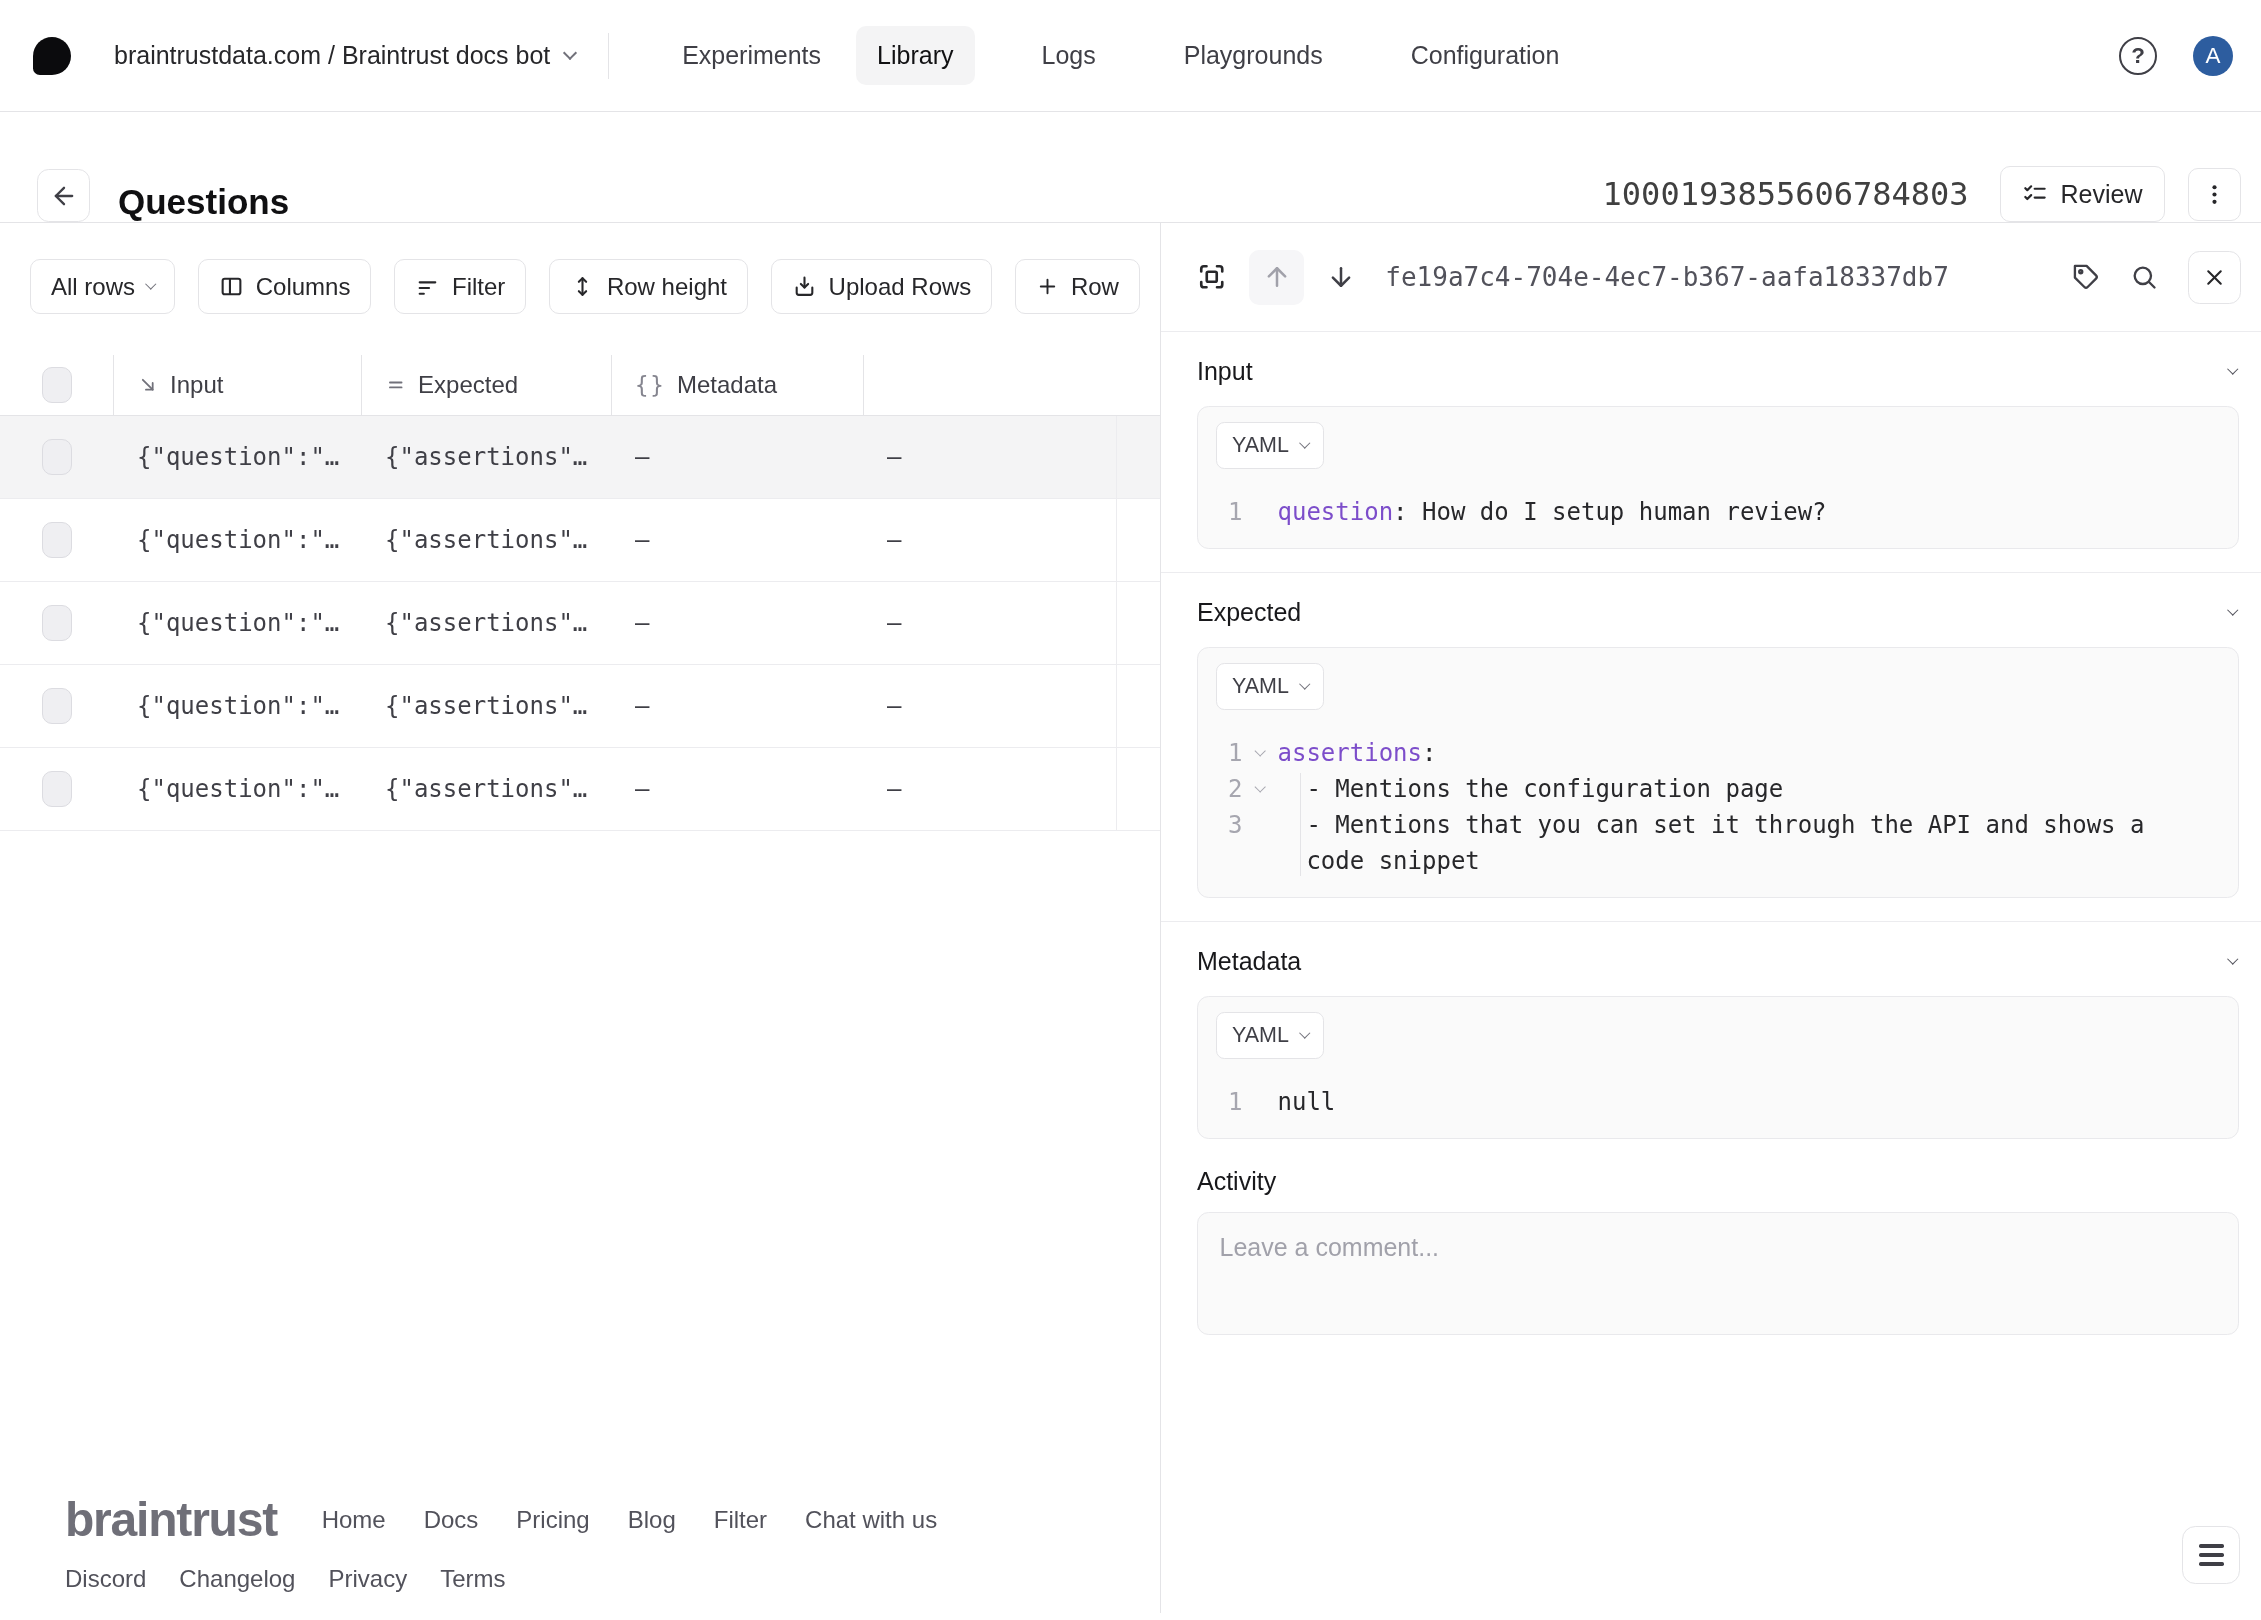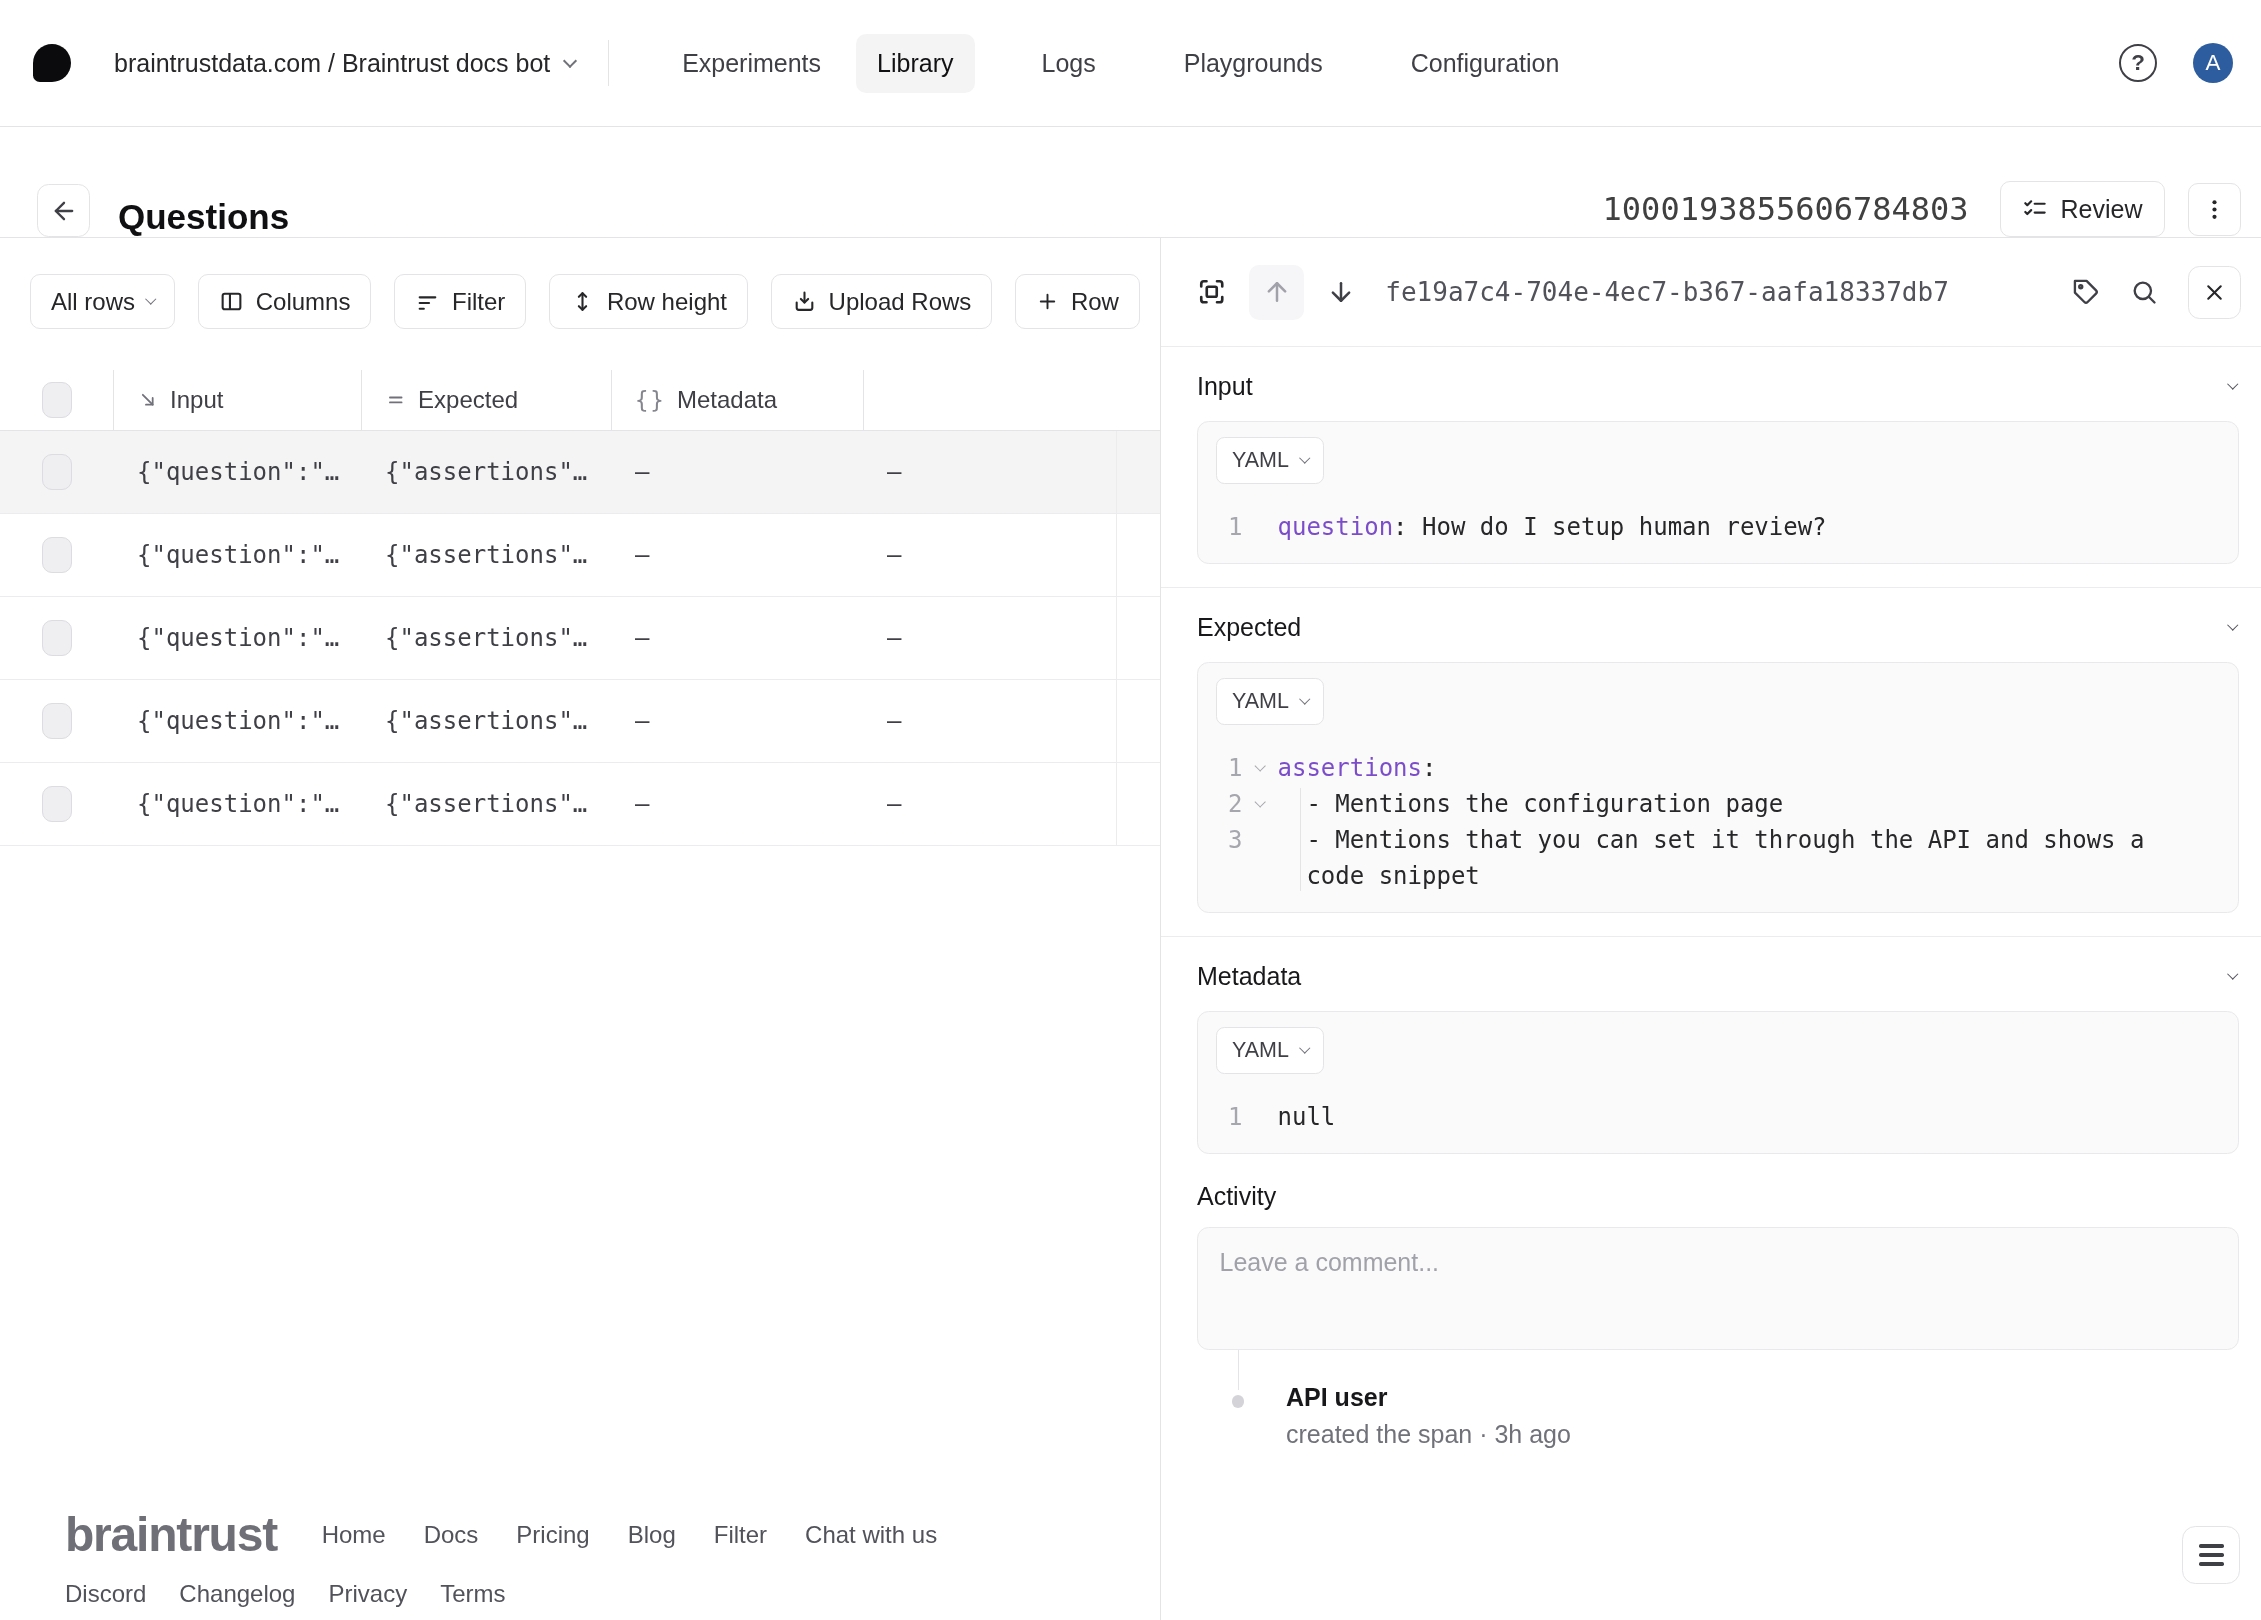--- a/index.html
+++ b/index.html
@@ -1,20 +1,20 @@
 <!DOCTYPE html>
 <html style="font-size:13.3px"><head>
 <meta charset="utf-8">
 <style>
   * { box-sizing: border-box; margin: 0; padding: 0; }
   html,body { width: 2261px; height: 1620px; background:#fff; font-family:"Liberation Sans",sans-serif; color:#18181b; overflow:hidden; }
   .mono { font-family:"DejaVu Sans Mono",monospace; }
 
   
-  .topnav { height:127px; display:flex; align-items:center; padding:0 28px 0 33px; border-bottom:0.8px solid #e4e4e7; }
+  .topnav { height:112px; display:flex; align-items:center; padding:0 28px 0 33px; border-bottom:0.8px solid #e4e4e7; }
   .logo-blob { width:38px; height:38px; background:#0b0b0d; border-radius:50% 50% 50% 18%; flex-shrink:0; }
   .breadcrumb { margin-left:43px; font-size:25px; color:#27272a; display:flex; align-items:center; gap:15px; cursor:default; }
   .chev { display:inline-block; width:10px; height:10px; border-right:2.5px solid #71717a; border-bottom:2.5px solid #71717a; transform:rotate(45deg); margin-top:-5px; }
   .chev.sm { width:7.5px; height:7.5px; border-width:1.7px; }
   .nav-divider { width:0.8px; height:46px; background:#e4e4e7; margin-left:33px; }
   .nav-items { display:flex; align-items:center; gap:56px; margin-left:41px; font-size:25px; color:#3f3f46; }
   .nav-item { cursor:pointer; white-space:nowrap;margin-left:32px; }
   .nav-item.active { background:#f4f4f5; border-radius:10px; padding:15px 21.5px; margin:0 -21.5px; color:#111113; }
   .nav-right { margin-left:auto; display:flex; align-items:center; gap:36px; }
   .help-icon { width:38px; height:38px; border:2.5px solid #3f3f46; border-radius:50%; display:flex; align-items:center; justify-content:center; font-size:22.4px; font-weight:700; color:#3f3f46; }
@@ -440,28 +440,20 @@
               <span class="ln">1</span>
               <span class="fold"></span>
               <span class="code-text"><span class="seg-plain">null</span></span>
             </div>
           </div>
       </div>
 
       <div class="activity-head">Activity</div>
       <textarea class="comment-box" placeholder="Leave a comment..." style=""></textarea>
 
-      <div class="timeline">
-        <div class="timeline-line"></div>
-        <div class="timeline-dot"></div>
-        <div class="timeline-text">
-          <div class="event-user">API user</div>
-          <div class="event-desc">created the span · 3h ago</div>
-        </div>
-      </div>
 
     </div>
   </div>
 </div>
 
 <div class="fab">
   <i></i>
     <i></i>
     <i></i>
 </div>

